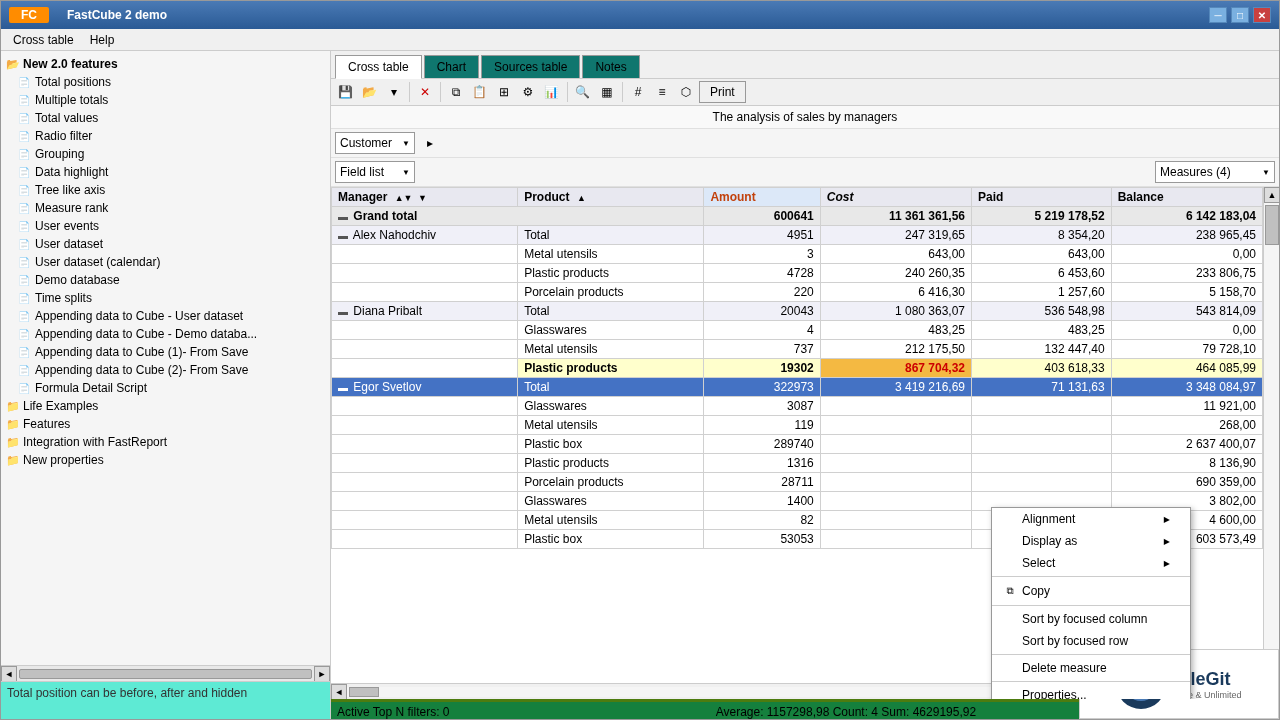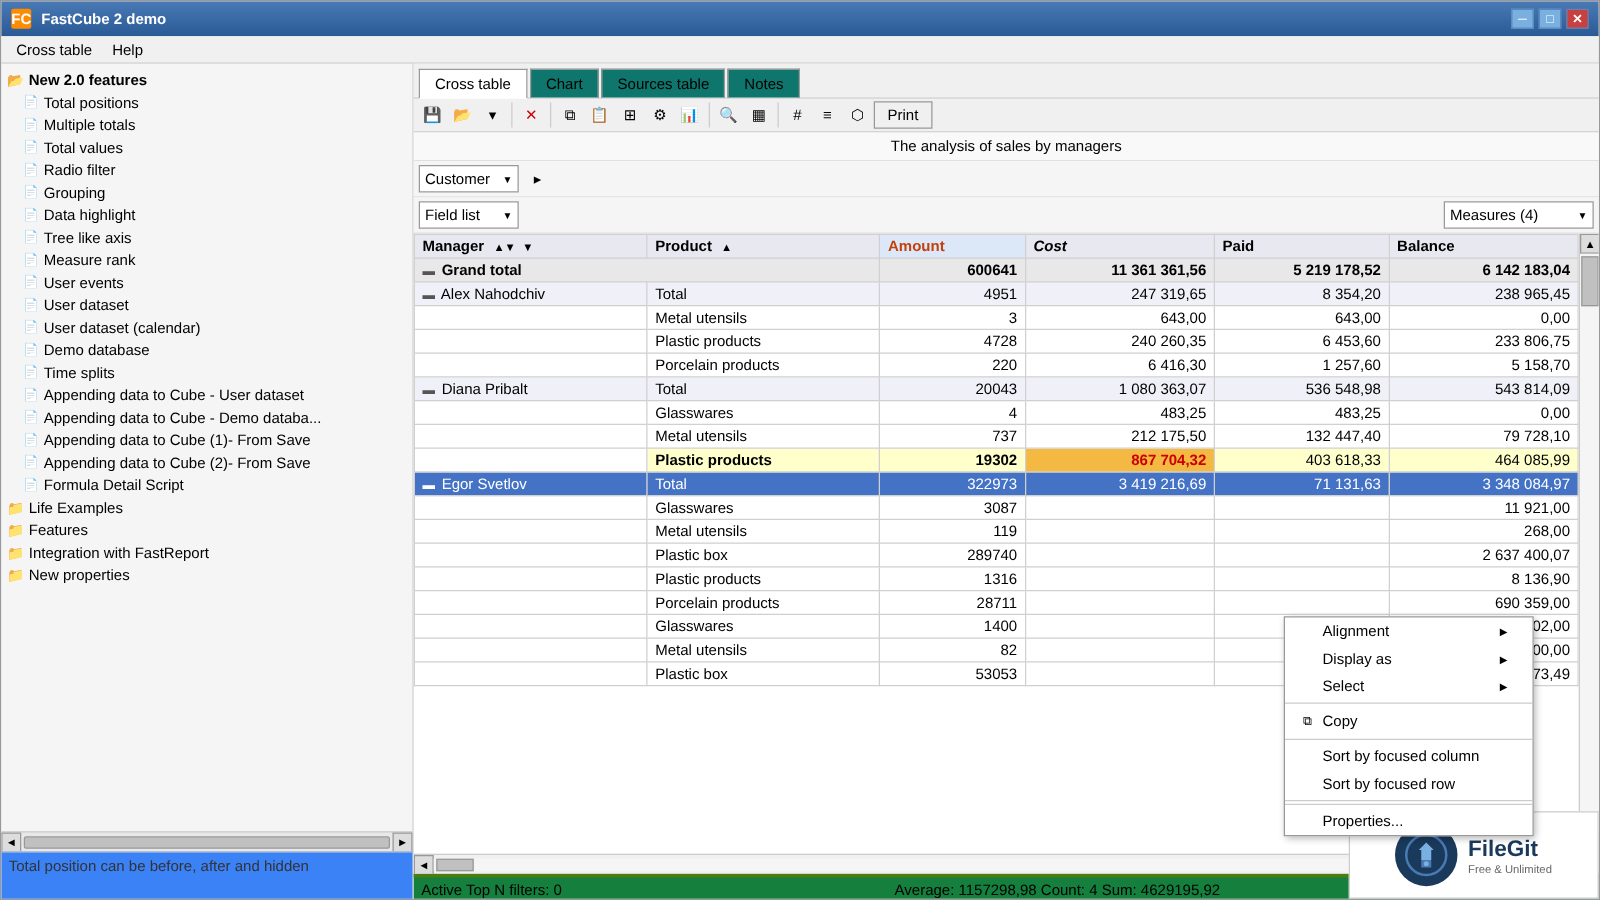--- a/index.html
+++ b/index.html
@@ -2,21 +2,21 @@
 <html><head>
   <meta charset="utf-8">
   <style>
     * { box-sizing: border-box; margin: 0; padding: 0; font-family: 'Segoe UI', Tahoma, sans-serif; font-size: 12px; }
     body { background: #ece9d8; }
     
     .window { width: 1280px; height: 720px; background: #f0f0f0; border: 1px solid #999; position: relative; overflow: hidden; }
     
     
     .title-bar { background: linear-gradient(to bottom, #4a7ab5, #2a5a95); height: 28px; display: flex; align-items: center; padding: 0 8px; color: white; font-size: 12px; font-weight: bold; }
-    .title-bar .title-icon { width: 16px; height: 16px; background: #ff8c00; border-radius: 2px; margin-right: 8px; display: flex; align-items: center; justify-content: center; font-size: 9px; color: white; font-weight: bold; }
+    .title-bar .title-icon { width: 40px; height: 16px; background: #ff8c00; border-radius: 2px; margin-right: 18px; display: flex; align-items: center; justify-content: center; font-size: 9px; color: white; font-weight: bold; }
     .title-bar .title-text { flex: 1; }
     .title-bar .win-controls { display: flex; gap: 4px; }
     .win-btn { width: 18px; height: 16px; background: #7ab0e0; border: 1px solid #5588bb; display: flex; align-items: center; justify-content: center; font-size: 10px; color: white; cursor: pointer; }
     
     
     .menu-bar { background: #f0f0f0; border-bottom: 1px solid #ccc; height: 22px; display: flex; align-items: center; padding: 0 4px; }
     .menu-item { padding: 2px 8px; cursor: pointer; font-size: 12px; }
     
     
     .main-layout { display: flex; height: calc(720px - 28px - 22px); }
@@ -24,21 +24,21 @@
     
     .sidebar { width: 330px; background: #f5f5f5; border-right: 1px solid #ccc; display: flex; flex-direction: column; }
     .sidebar-tree { flex: 1; overflow: hidden; padding: 4px 0; }
     .tree-item { padding: 1px 0; cursor: pointer; display: flex; align-items: center; white-space: nowrap; overflow: hidden; }
     .tree-item.bold { font-weight: bold; }
     .indent0 { padding-left: 4px; }
     .indent1 { padding-left: 16px; }
     .tree-icon { width: 16px; height: 16px; margin-right: 2px; display: inline-flex; align-items: center; justify-content: center; flex-shrink: 0; }
     .folder-icon { color: #f5a623; font-size: 11px; }
     .doc-icon { color: #4a7ab5; font-size: 10px; }
-    .sidebar-status { background: #3b82f6; border-top: 1px solid #ccc; padding: 4px 6px; font-size: 11px; color: #333; min-height: 40px; }
+    .sidebar-status { background: #5eead4; border-top: 1px solid #ccc; padding: 4px 6px; font-size: 11px; color: #333; min-height: 40px; }
     
     
     .content-area { flex: 1; display: flex; flex-direction: column; background: white; }
     
     
     .tab-bar { background: #f0f0f0; border-bottom: 1px solid #ccc; display: flex; align-items: flex-end; padding: 4px 4px 0 4px; gap: 2px; }
     .tab { padding: 4px 12px; border: 1px solid #999; border-bottom: none; cursor: pointer; background: #0f766e; font-size: 12px; }
     .tab.active { background: white; border-bottom: 1px solid white; margin-bottom: -1px; z-index: 1; }
     
     
@@ -475,21 +475,21 @@
           <div class="h-scrollbar" style="flex:1;">
             <div class="scroll-btn">◄</div>
             <div class="scroll-track">
               <div style="width:30px; height:10px; background:#c0c0c0; border:1px solid #999; margin:0 2px;"></div>
             </div>
             <div class="scroll-btn">►</div>
           </div>
           <div style="width:16px; height:16px; background:#e0e0e0; border:1px solid #ccc;"></div>
         </div>
 
-        <div class="context-menu" style="left:660px; top:306px;margin-left:36px;">
+        <div class="context-menu" style="left:660px; top:320px;">
           <div class="ctx-item">
             <span>Alignment</span>
             <span class="ctx-arrow">▶</span>
           </div>
           <div class="ctx-item">
             <span>Display as</span>
             <span class="ctx-arrow">▶</span>
           </div>
           <div class="ctx-item">
             <span>Select</span>
@@ -501,20 +501,23 @@
             <span style="flex:1;">Copy</span>
           </div>
           <div class="ctx-sep"></div>
           <div class="ctx-item">
             <span>Sort by focused column</span>
           </div>
           <div class="ctx-item">
             <span>Sort by focused row</span>
           </div>
           <div class="ctx-sep"></div>
+          <div class="ctx-item">
+            <span>Delete measure</span>
+          </div>
           <div class="ctx-sep"></div>
           <div class="ctx-item">
             <span>Properties...</span>
           </div>
         </div>
       </div>
 
       <div class="status-bar">
         <span>Active Top N filters: 0</span>
         <span>Average: 1157298,98  Count: 4  Sum: 4629195,92</span>

